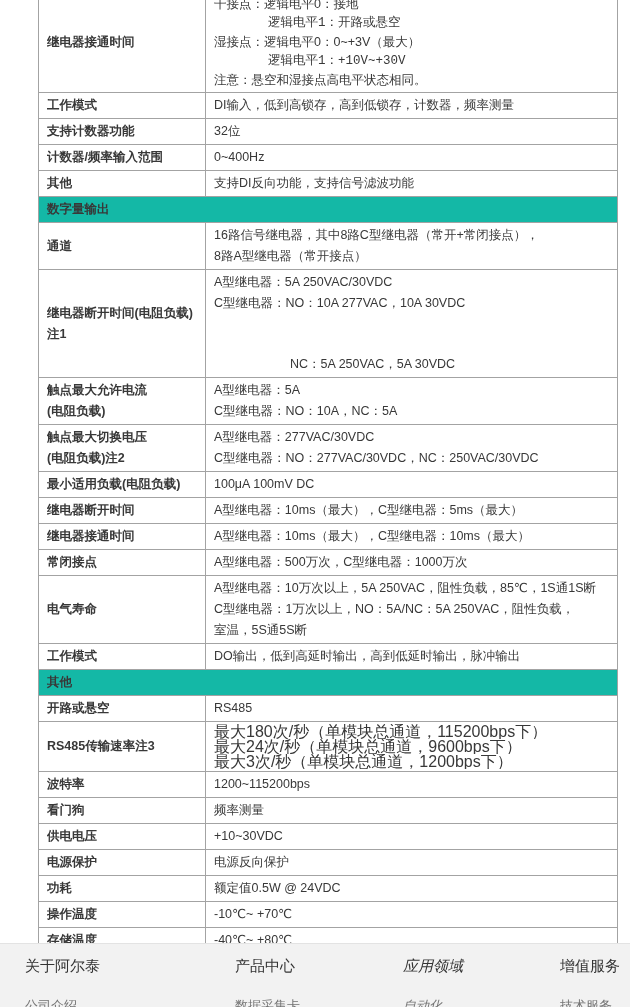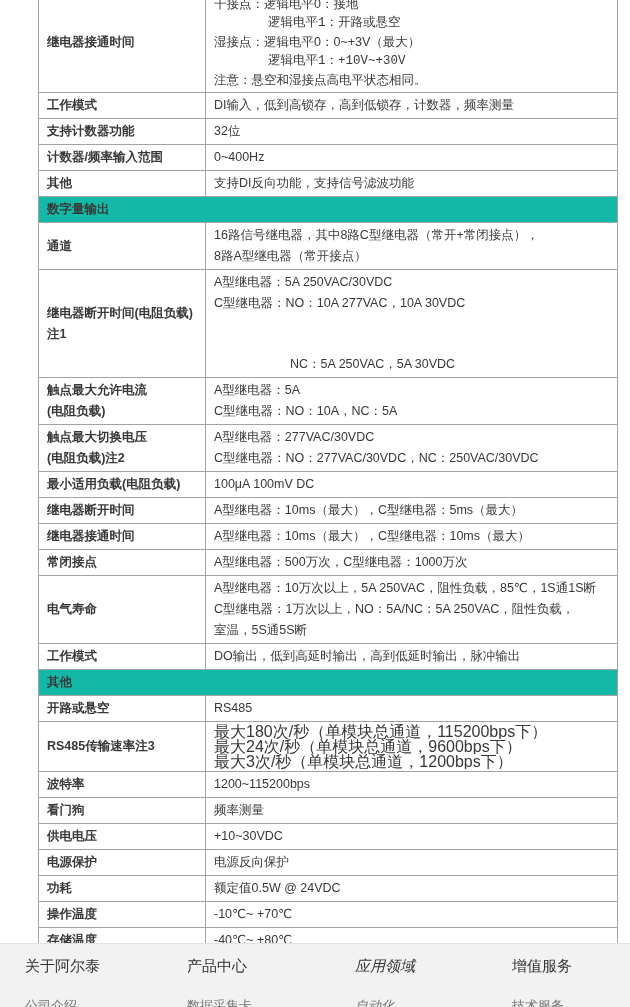--- a/index.html
+++ b/index.html
@@ -54,21 +54,21 @@
     width: 630px; height: 64px;
     background: #f2f2f2;
     border-top: 1px solid #e3e3e3;
     overflow: hidden;
     box-sizing: border-box;
     padding: 13px 0 0 25px;
     display: flex;
   }
   .footer-col { flex: 0 0 auto; }
   .footer-col.c1 { width: 162px; }
-  .footer-col.c2 { width: 168px; }
+  .footer-col.c2 { width: 168px; margin-left: 48px; }
   .footer-col.c3 { width: 157px; font-style: italic; }
   .footer-col.c4 { width: auto; }
   .footer-heading {
     font-size: 15px;
     color: #333333;
     line-height: 17px;
     margin: 0 0 24px 0;
     cursor: pointer;
     display: block;
     text-decoration: none;

